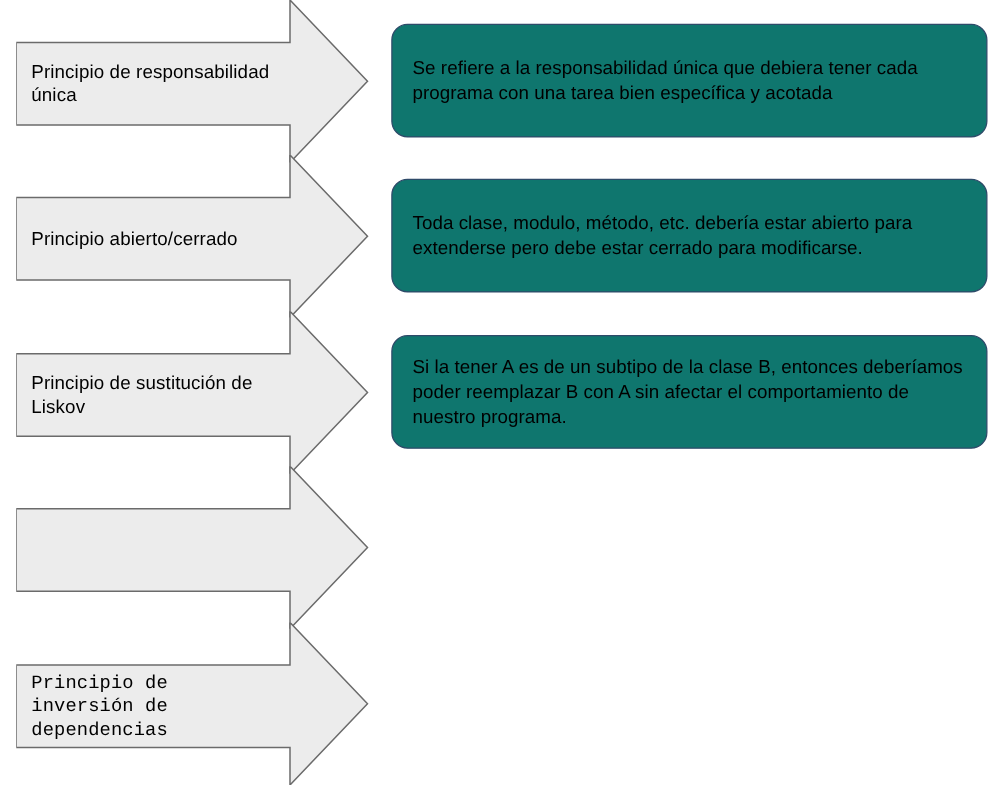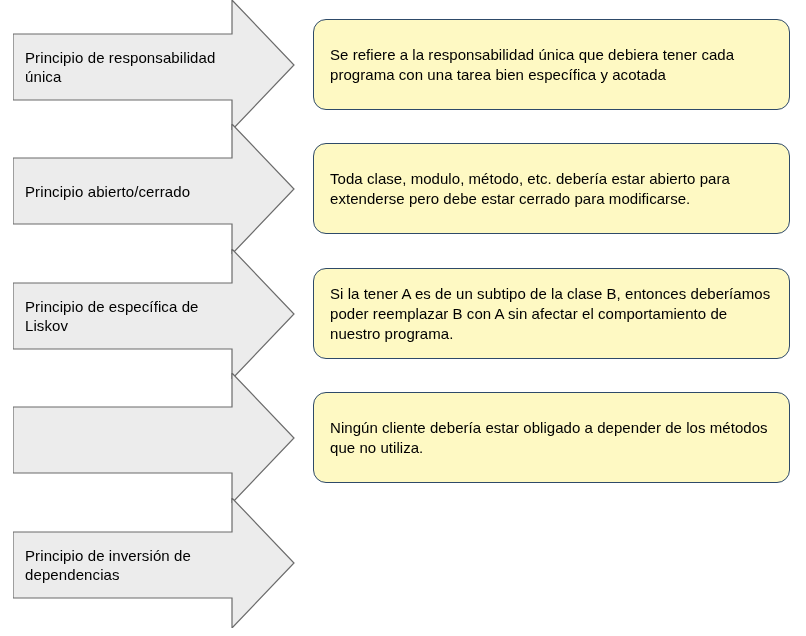--- a/index.html
+++ b/index.html
@@ -57,21 +57,21 @@
   }
 
   
   .desc {
     position: absolute;
     left: 313px;
     top: 19px;
     width: 477px;
     height: 91px;
     box-sizing: border-box;
-    background: #fef9c3;
+    background: #0f766e;
     border: 1.6px solid #2e4a69;
     border-radius: 13px;
     display: flex;
     align-items: center;
     padding: 0 16px;
   }
   .desc-text {
     font-size: 15px;
     line-height: 20px;
     color: #000000;
@@ -105,39 +105,36 @@
     <div class="desc">
       <span class="desc-text">Toda clase, modulo, método, etc. debería estar abierto para extenderse pero debe estar cerrado para modificarse.</span>
     </div>
   </div>
 
   <div class="row" style="top:249px;">
     <div class="arrow">
       <svg class="arrow-svg" width="283" height="130" viewBox="0 0 283 130">
         <polygon points="0,34 219,34 219,0 281,65 219,130 219,100 0,100" fill="#ececec" stroke="#6b6b6b" stroke-width="1.2"></polygon>
       </svg>
-      <div class="arrow-label">Principio de específica de Liskov</div>
+      <div class="arrow-label">Principio de sustitución de Liskov</div>
     </div>
     <div class="desc">
       <span class="desc-text">Si la tener A es de un subtipo de la clase B, entonces deberíamos poder reemplazar B con A sin afectar el comportamiento de nuestro programa.</span>
     </div>
   </div>
 
   <div class="row" style="top:373px;">
     <div class="arrow">
       <svg class="arrow-svg" width="283" height="130" viewBox="0 0 283 130">
         <polygon points="0,34 219,34 219,0 281,65 219,130 219,100 0,100" fill="#ececec" stroke="#6b6b6b" stroke-width="1.2"></polygon>
       </svg>
     </div>
-    <div class="desc">
-      <span class="desc-text">Ningún cliente debería estar obligado a depender de los métodos que no utiliza.</span>
-    </div>
   </div>
 
-  <div class="row" style="top:498px;">
+  <div class="row" style="top:498px;font-family:Liberation Mono, monospace;">
     <div class="arrow">
       <svg class="arrow-svg" width="283" height="130" viewBox="0 0 283 130">
         <polygon points="0,34 219,34 219,0 281,65 219,130 219,100 0,100" fill="#ececec" stroke="#6b6b6b" stroke-width="1.2"></polygon>
       </svg>
       <div class="arrow-label">Principio de inversión de dependencias</div>
     </div>
   </div>
 
 </div>
 

